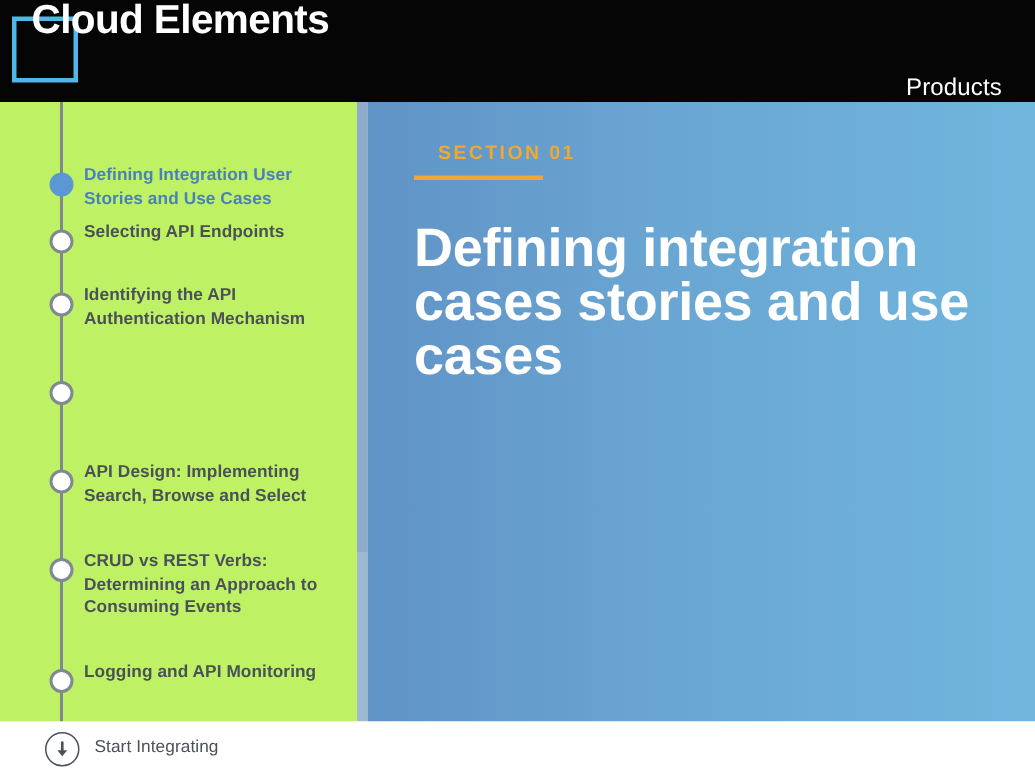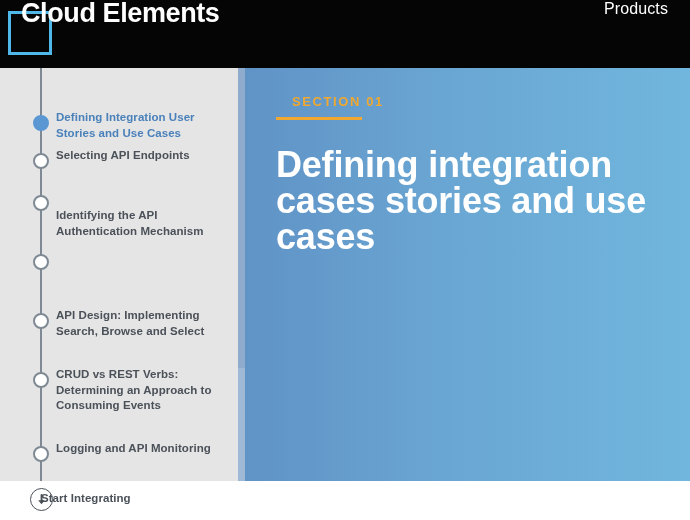--- a/index.html
+++ b/index.html
@@ -66,21 +66,21 @@
     line-height: 1;
     white-space: nowrap;
   }
 
   .nav-right {
     position: absolute;
     right: 22px;
     top: 0;
     height: 68px;
     display: flex;
-    align-items: flex-start;
+    align-items: flex-end;
   }
 
   .nav-link {
     color: #ffffff;
     font-size: 16px;
     font-weight: normal;
     letter-spacing: 0.1px;
     text-decoration: none;
     white-space: nowrap;
   }
@@ -94,21 +94,21 @@
     height: 452px;
   }
 
   
   .sidebar {
     position: absolute;
     left: 0;
     top: 0;
     width: 245px;
     height: 413px;
-    background: #e5e5e5;
+    background: #bef264;
     box-sizing: border-box;
     overflow: hidden;
   }
 
   .sidebar-scrollbar {
     position: absolute;
     left: 238px;
     top: 0;
     width: 7px;
     height: 413px;
@@ -204,24 +204,24 @@
     box-sizing: border-box;
     display: flex;
     align-items: center;
     justify-content: center;
   }
 
   .cta-icon svg { display: block; }
 
   .cta-label {
     position: absolute;
-    left: 41px;
+    left: 63px;
     top: 11px;
     font-size: 11.5px;
-    font-weight: bold;
+    font-weight: normal;
     color: #4b5159;
     letter-spacing: 0.05px;
     white-space: nowrap;
   }
 
   
   .main {
     position: absolute;
     left: 245px;
     top: 0;
@@ -304,21 +304,21 @@
           <div class="nav-label" style="top:22px;">Defining Integration User Stories and Use Cases</div>
         </div>
 
         <div class="nav-item" style="top:80px;height:32px;">
           <div class="dot" style="top:5px;"></div>
           <div class="nav-label" style="top:0px;">Selecting API Endpoints</div>
         </div>
 
         <div class="nav-item" style="top:121px;height:48px;">
           <div class="dot" style="top:6px;"></div>
-          <div class="nav-label" style="top:19px;">Identifying the API Authentication Mechanism</div>
+          <div class="nav-label" style="top:1px;">Identifying the API Authentication Mechanism</div>
         </div>
 
         <div class="nav-item" style="top:180px;height:48px;">
           <div class="dot" style="top:6px;"></div>
         </div>
 
         <div class="nav-item" style="top:239px;height:48px;">
           <div class="dot" style="top:6px;"></div>
           <div class="nav-label" style="top:1px;">API Design: Implementing Search, Browse and Select</div>
         </div>

